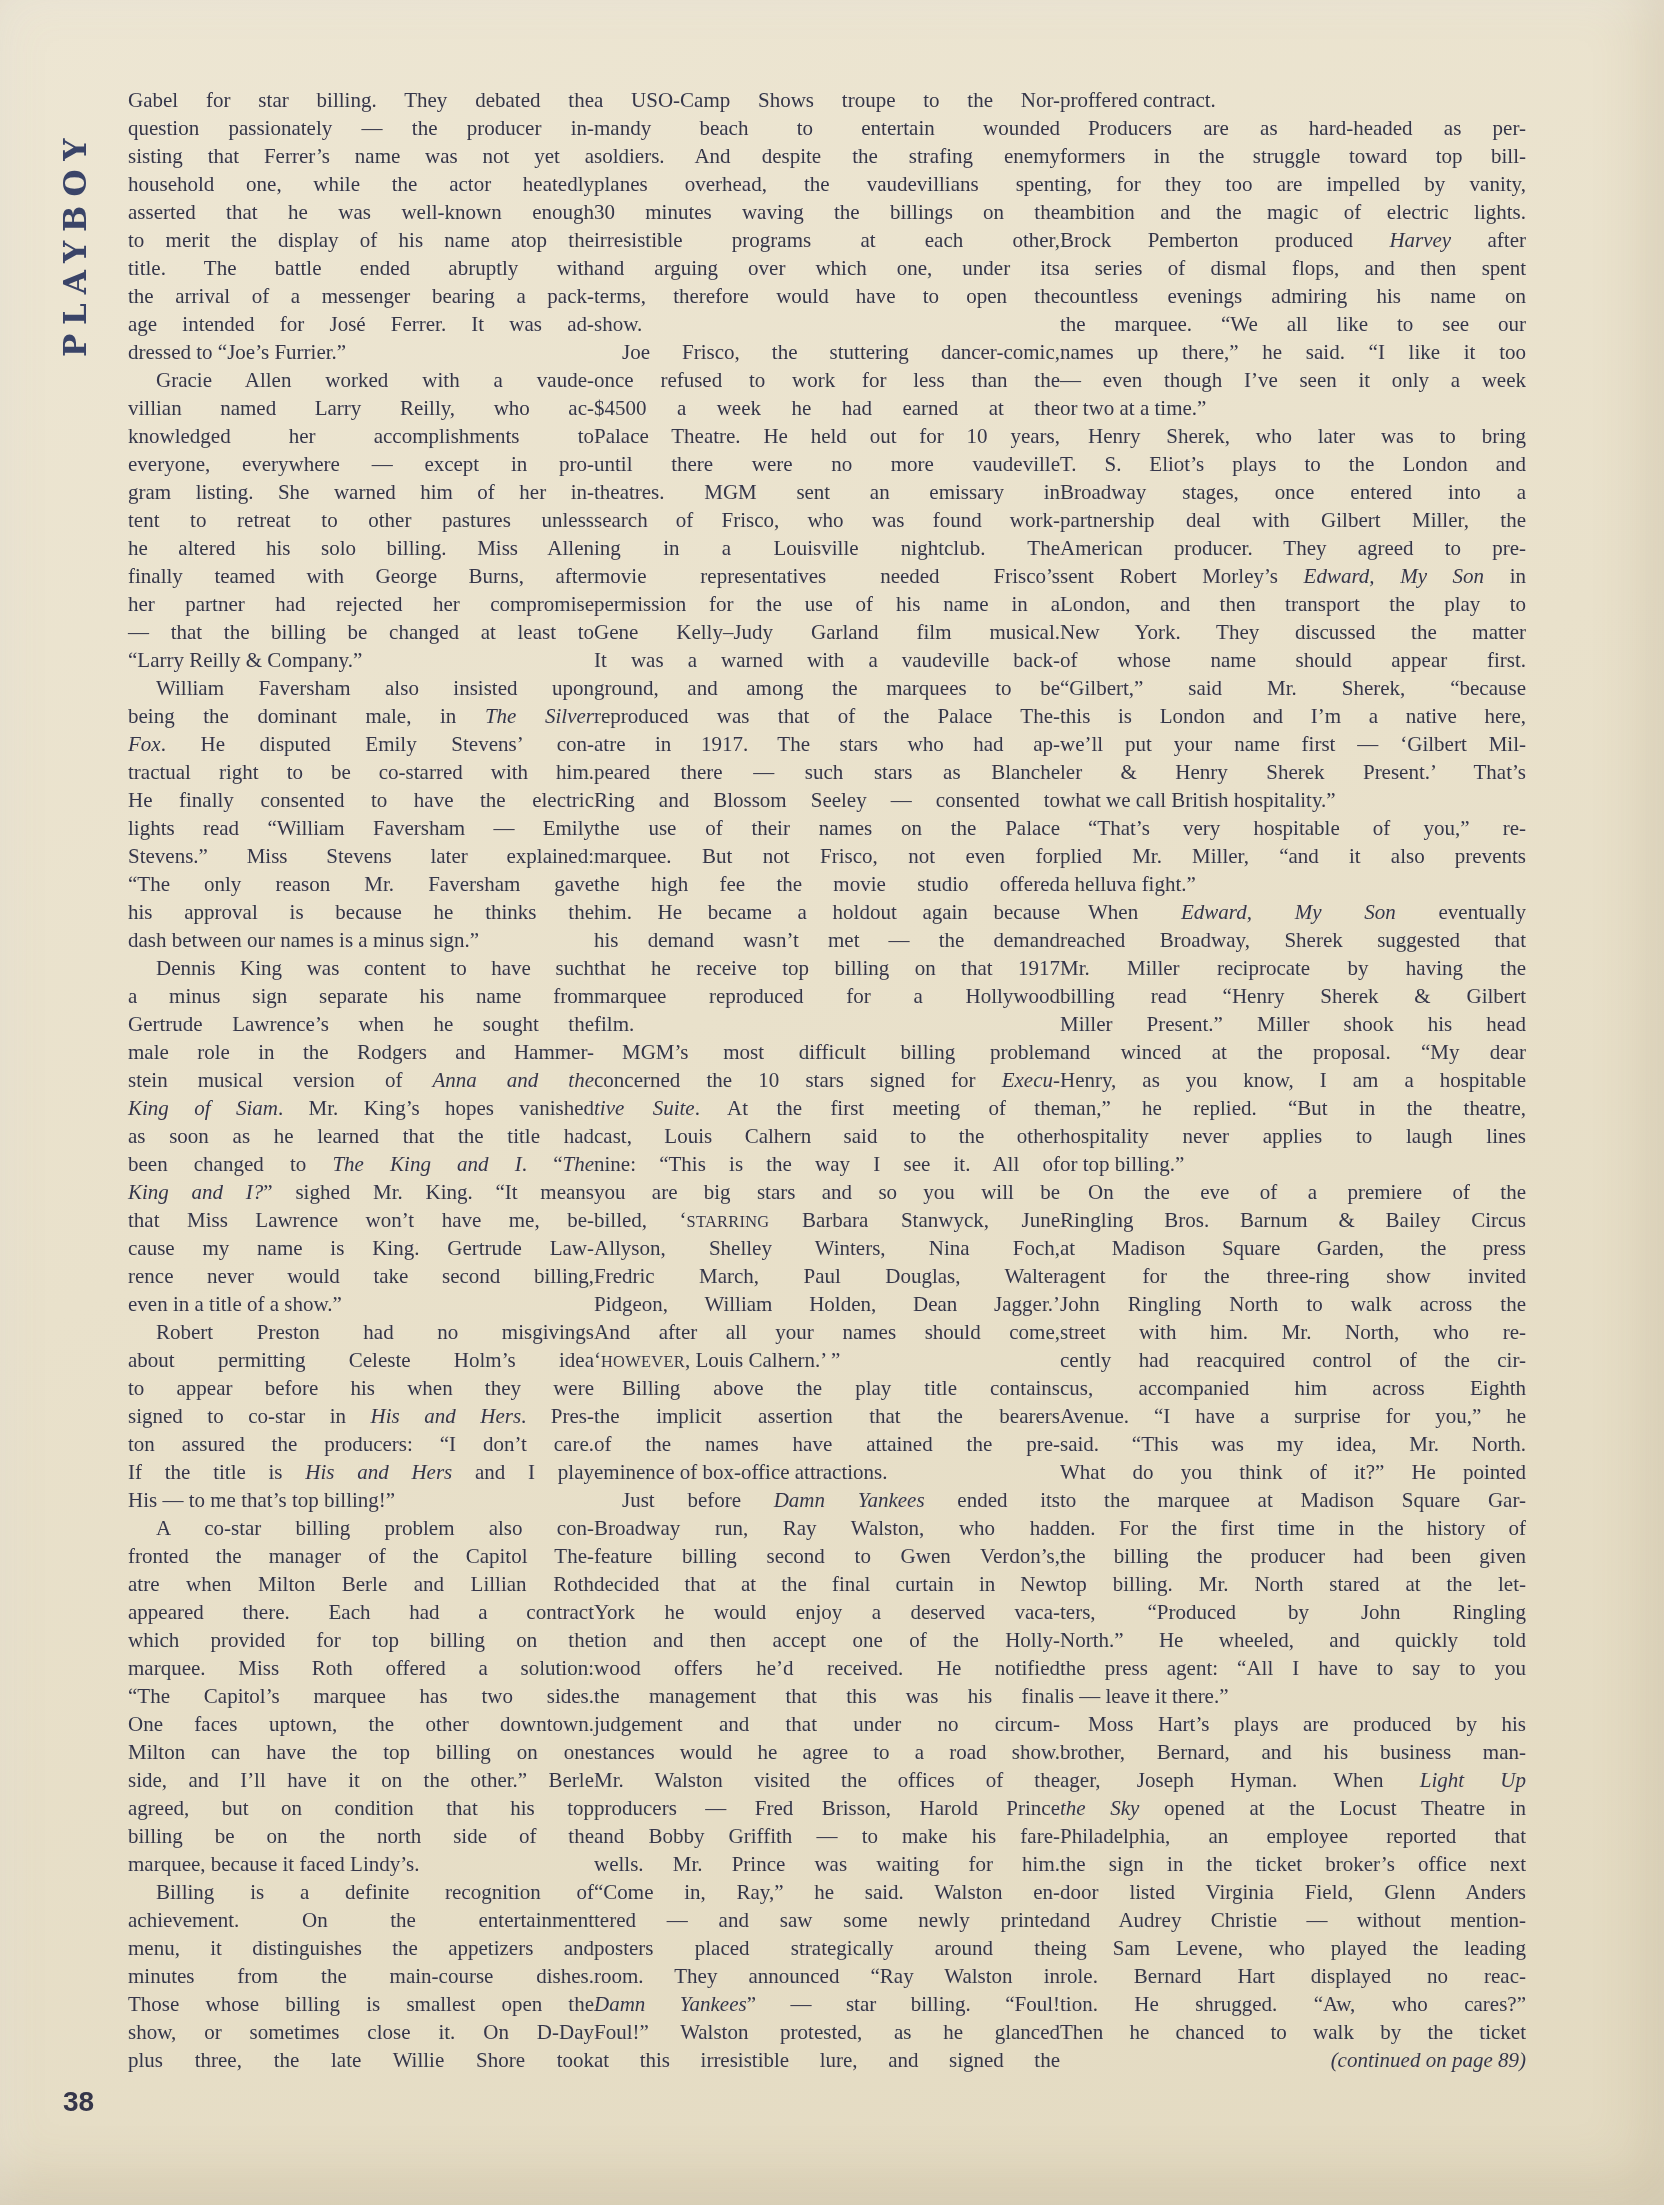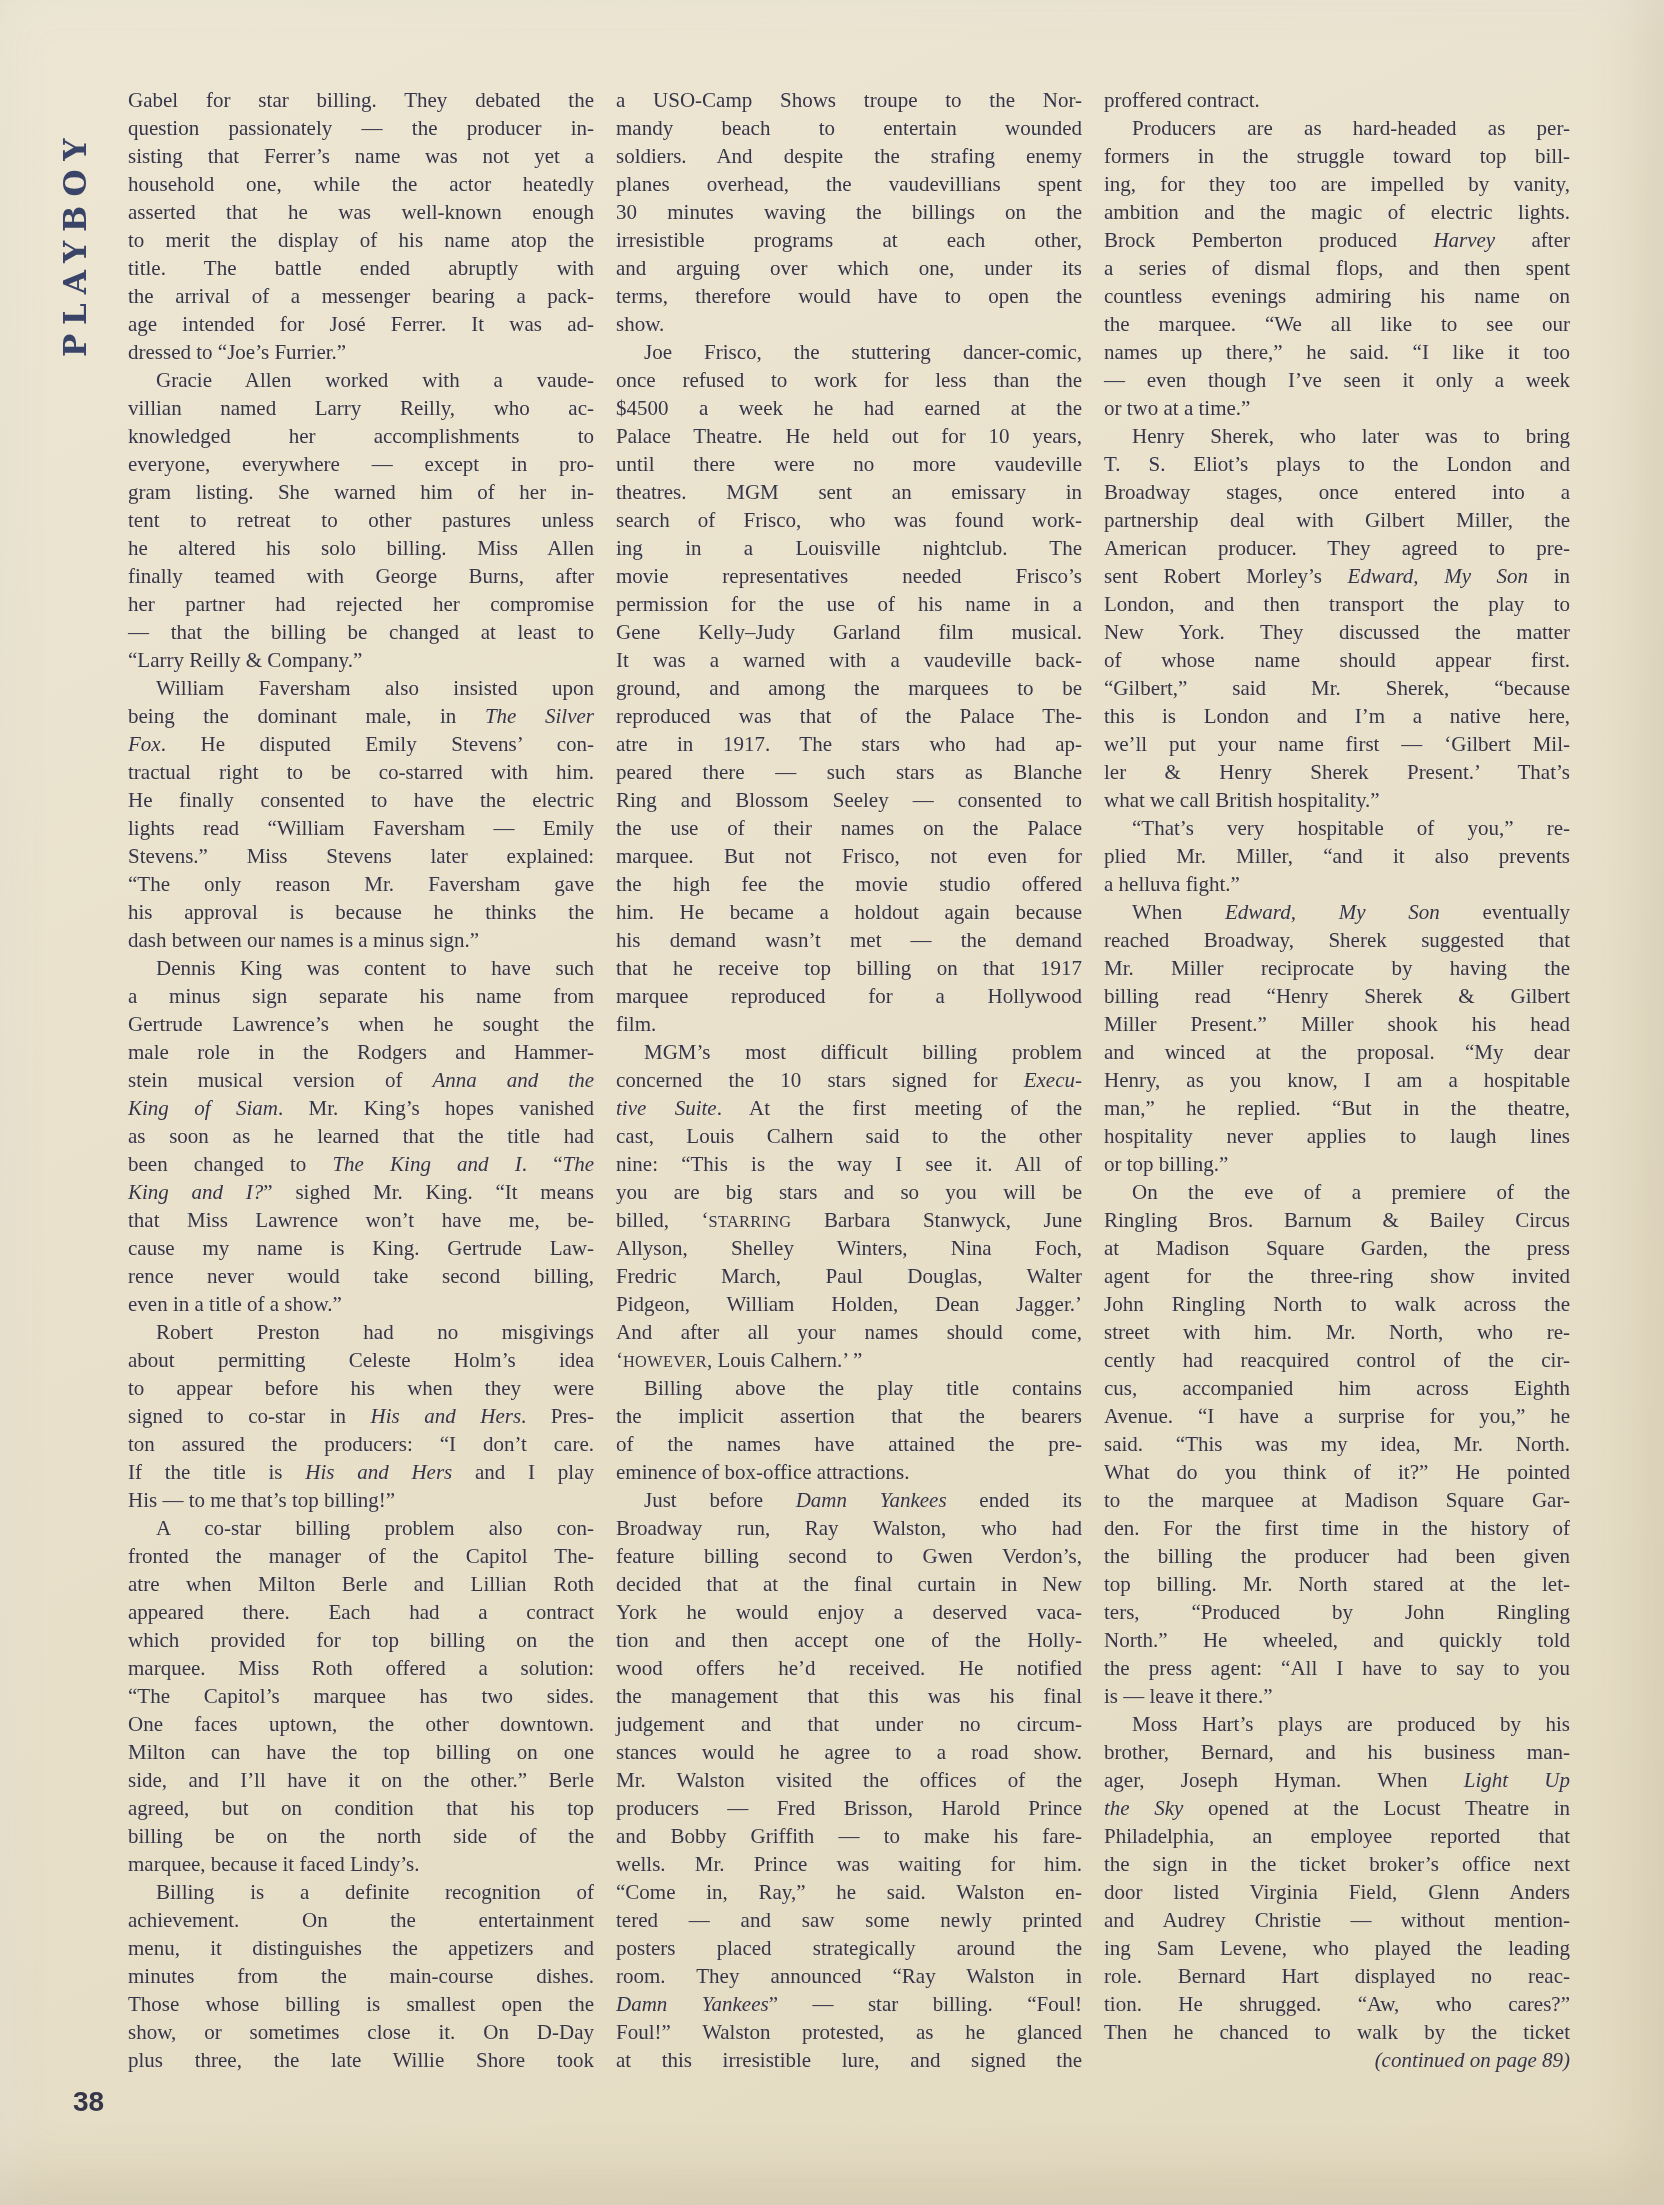--- a/index.html
+++ b/index.html
@@ -21,34 +21,33 @@
     writing-mode: vertical-rl;
     transform: rotate(180deg);
     font-family: "DejaVu Serif", serif;
     font-weight: bold;
     font-size: 31px;
     letter-spacing: 8.8px;
     color: var(--masthead, #3a4468);
   }
   .page-number {
     position: absolute;
-    left: 73px;
+    left: 63px;
     top: 2086px;
     font-family: "Liberation Sans", sans-serif;
     font-weight: bold;
     font-size: 28px;
     color: var(--ink, #35364a);
   }
   .columns {
     position: absolute;
     left: 128px;
     top: 86px;
     width: 1442px;
     display: flex;
-    gap: 22px;
   }
   .column { width: 466px; }
   .line {
     height: 28px;
     line-height: 28px;
     font-size: 21px;
     text-align: justify;
     text-align-last: justify;
     white-space: normal;
   }

